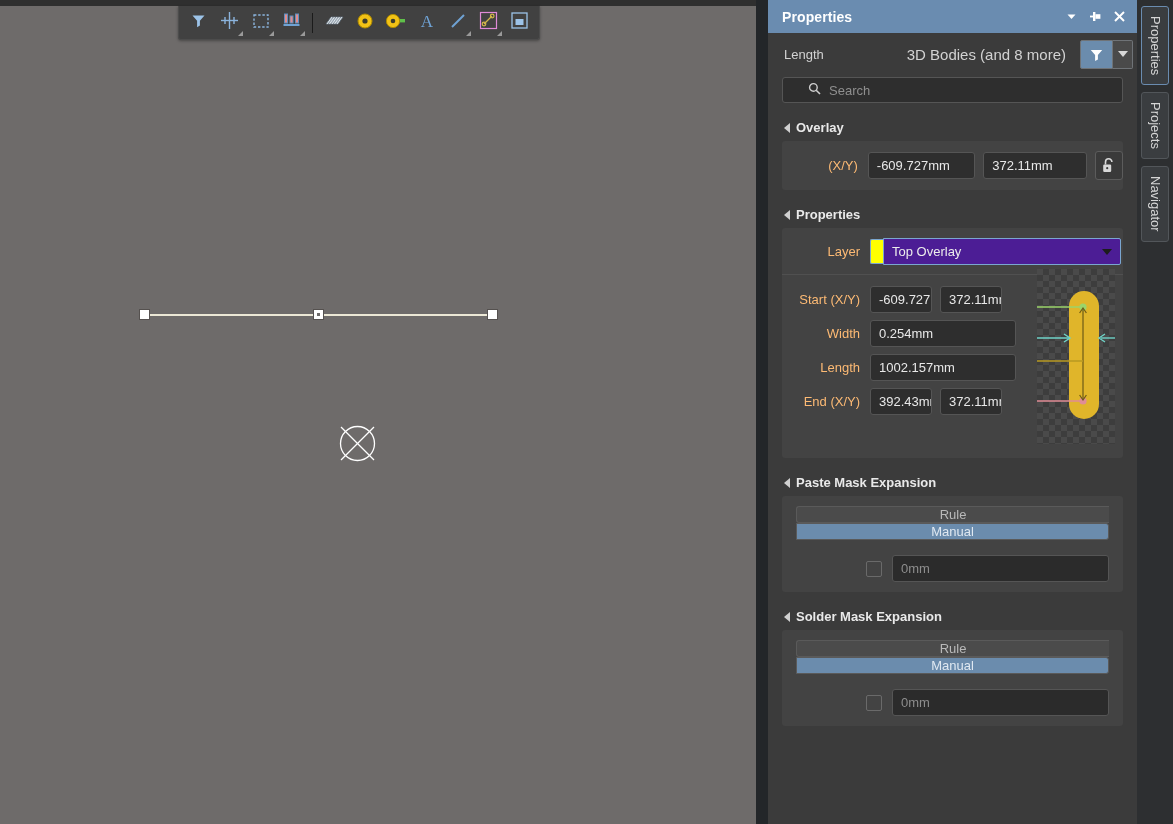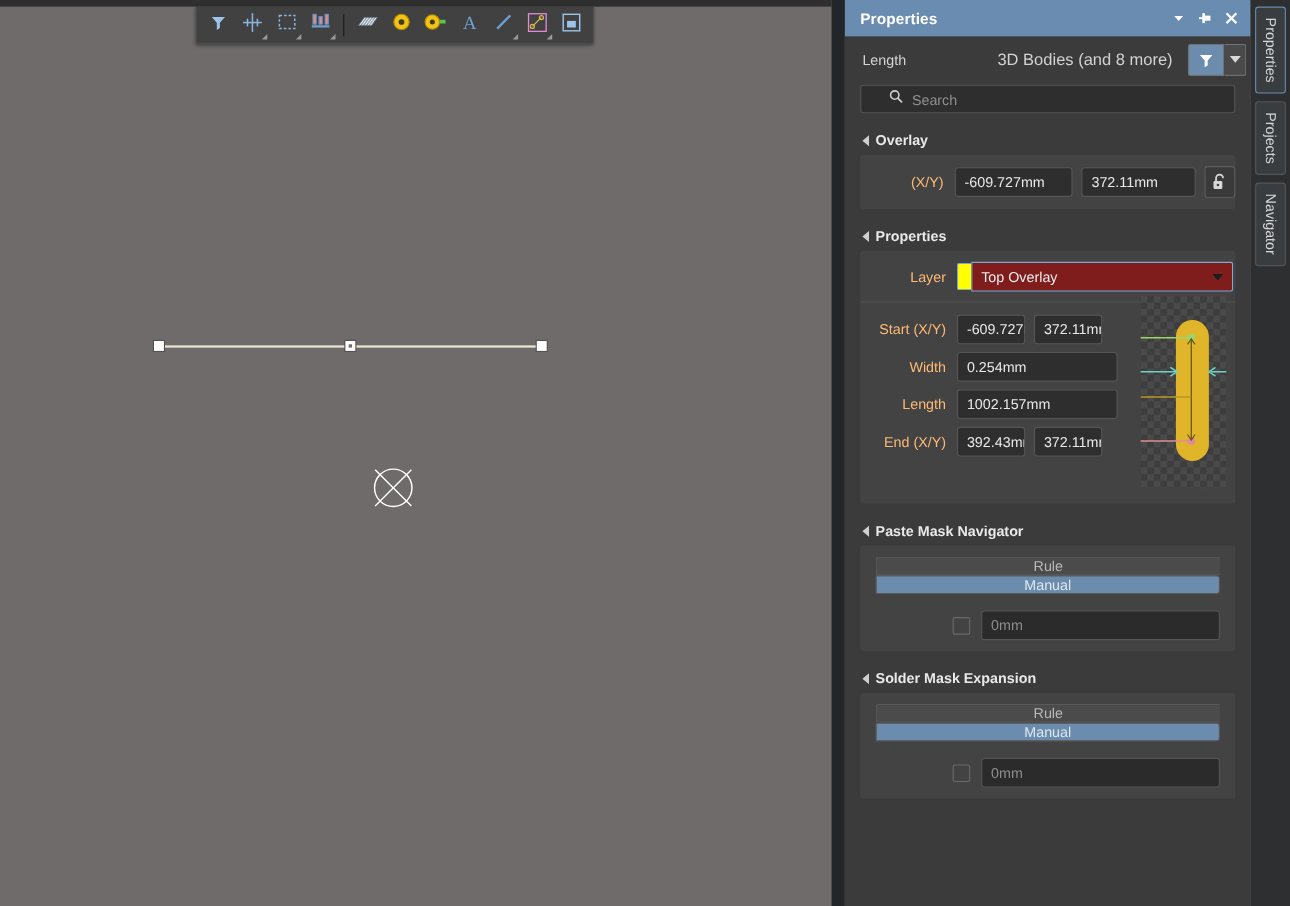--- a/index.html
+++ b/index.html
@@ -168,21 +168,21 @@
     border: 1px solid #5c5c5c; border-radius: 3px;
     display: flex; align-items: center; justify-content: center; cursor: pointer;
   }
 
   
   #props-group { padding-bottom: 14px; }
   #layer-row { padding-bottom: 9px; border-bottom: 1px solid #505050; margin-bottom: 11px; }
   #layer-swatch { width: 13px; height: 25px; background: #ffff00; border: 1px solid #7aa6d0; border-right: none; border-radius: 2px 0 0 2px; }
   #layer-select {
     width: 238px; height: 27px;
-    background: #7f1d1d; border: 1px solid #7aa6d0; border-radius: 0 2px 2px 0;
+    background: #4c1d95; border: 1px solid #7aa6d0; border-radius: 0 2px 2px 0;
     display: flex; align-items: center; padding: 0 8px;
     color: #ececec; font-size: 13px; cursor: pointer;
   }
   #layer-select .sel-text { flex: 1; }
   .caret-down {
     width: 0; height: 0;
     border-left: 5px solid transparent;
     border-right: 5px solid transparent;
     border-top: 6px solid #1d1d1d;
   }
@@ -512,21 +512,21 @@
           <path d="M27 65 L33 69 L27 73" fill="none" stroke="#6fd3c8" stroke-width="1.4"></path>
           <line x1="78" y1="69" x2="64" y2="69" stroke="#6fd3c8" stroke-width="1.4"></line>
           <path d="M68 65 L62 69 L68 73" fill="none" stroke="#6fd3c8" stroke-width="1.4"></path>
         </svg>
       </div>
     </div>
   </div>
 
   <div class="section-header">
     <span class="caret"></span>
-    <span>Paste Mask Navigator</span>
+    <span>Paste Mask Expansion</span>
   </div>
   <div class="group-box">
     <div class="toggle-row">
       <div class="toggle-btn">Rule</div>
       <div class="toggle-btn active">Manual</div>
     </div>
     <div class="mask-value-row">
       <div class="mask-check"></div>
       <div class="mask-field">0mm</div>
     </div>

